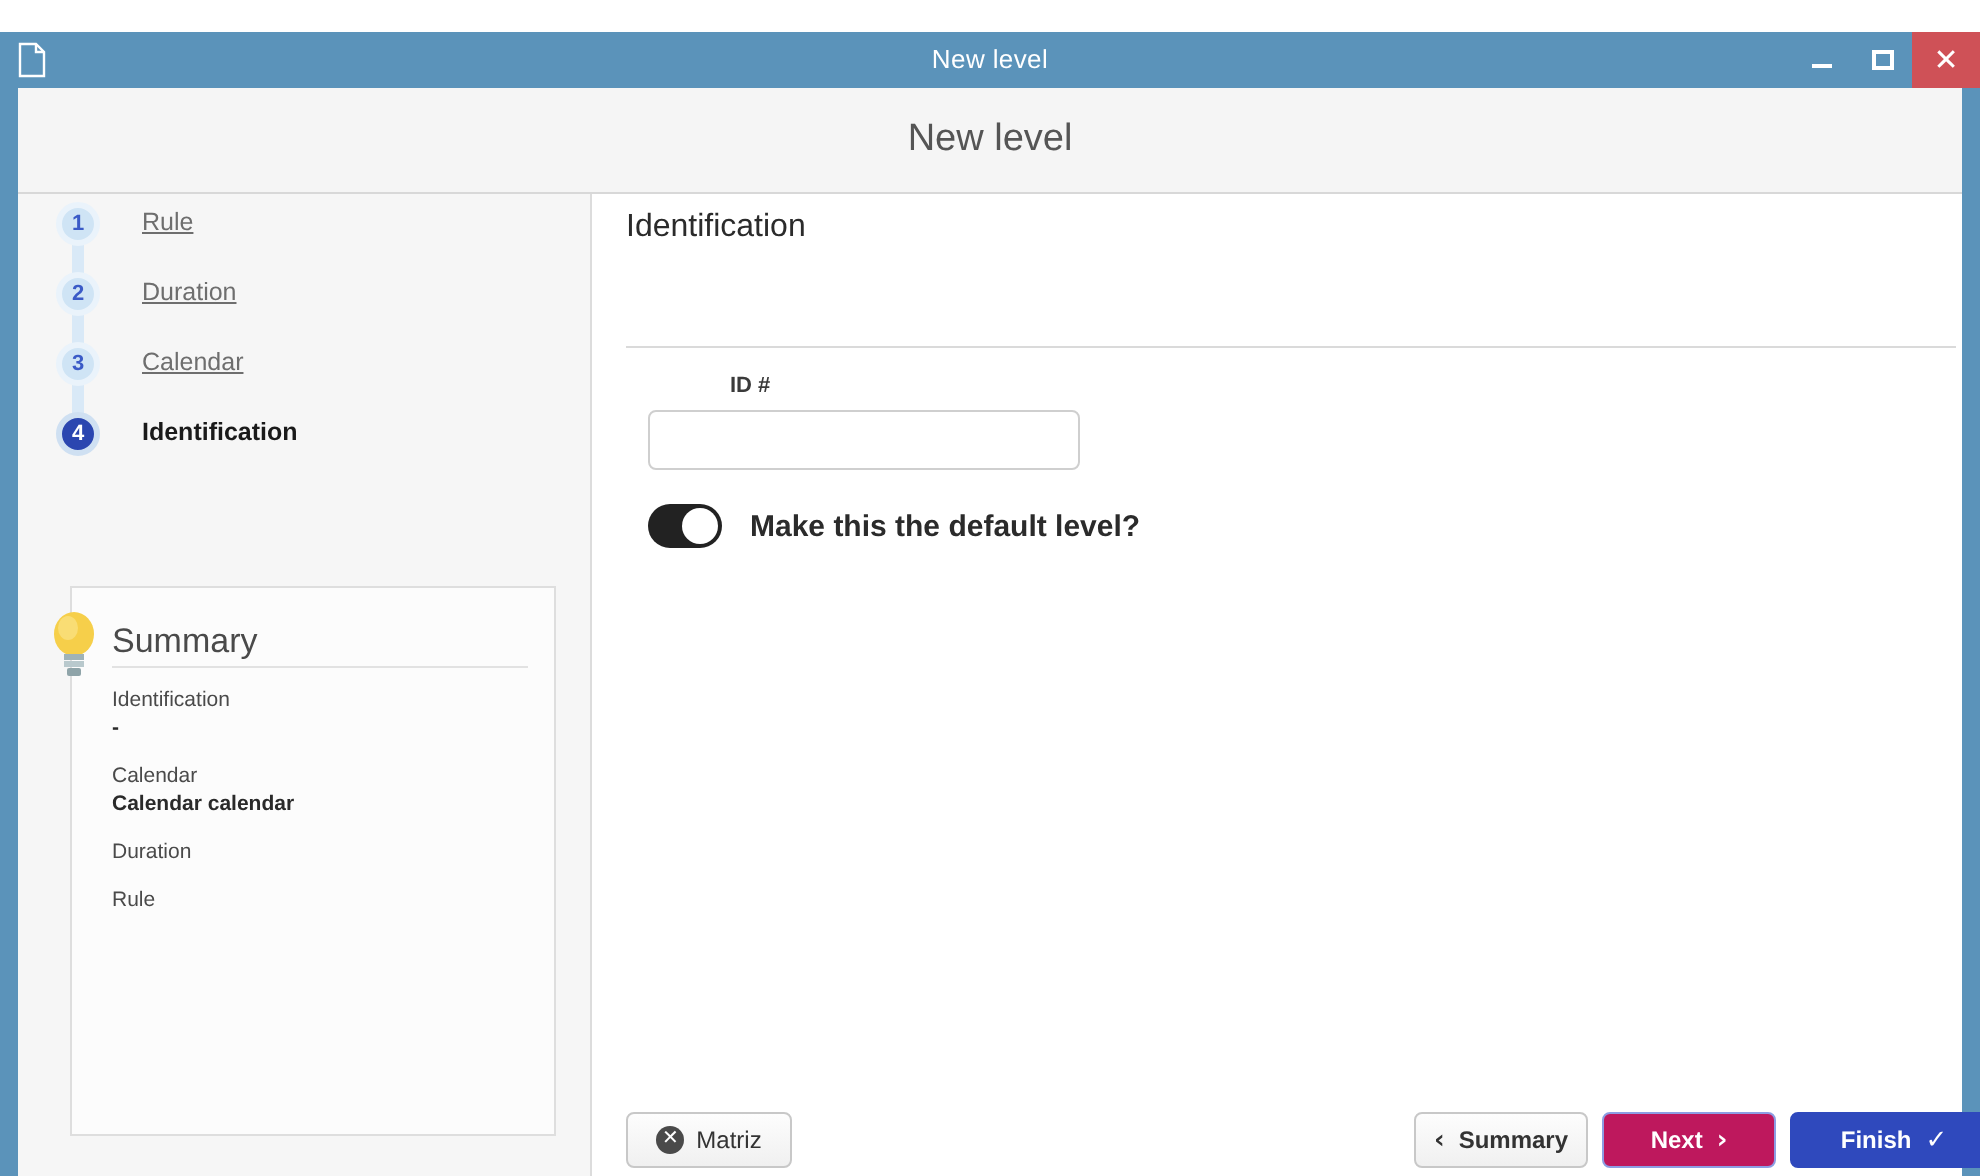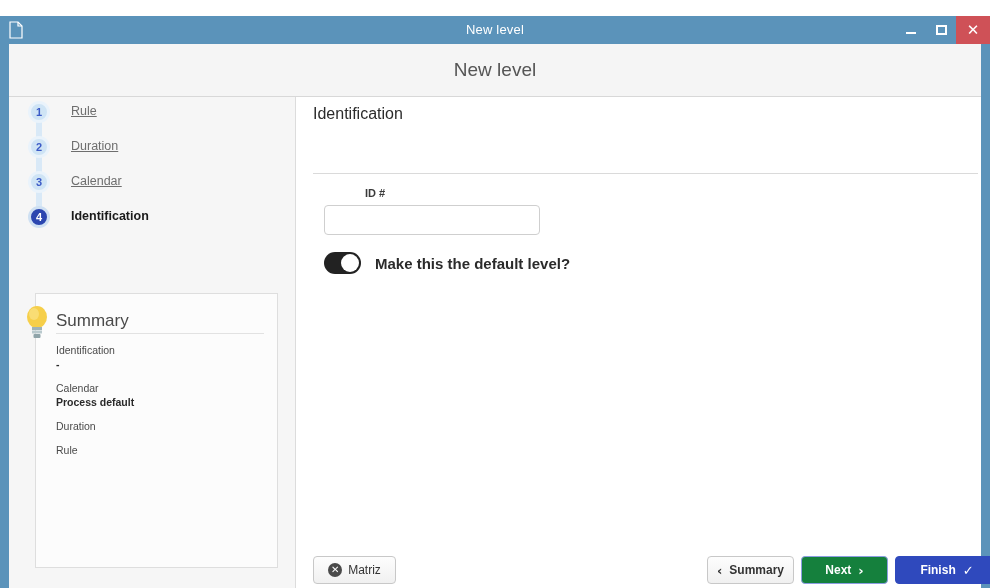--- a/index.html
+++ b/index.html
@@ -332,21 +332,21 @@
     left: 410px; top: 459px;
     width: 87px;
     background: linear-gradient(#fdfdfd, #f0f0f0);
     border: 1px solid #c8c8c8;
     color: #333333;
     font-weight: bold;
   }
   .btn-next {
     left: 504px; top: 459px;
     width: 87px;
-    background: #15803d;
+    background: #be185d;
     border: 1px solid #8d9de3;
     color: #ffffff;
     font-weight: bold;
   }
   .btn-finish {
     left: 598px; top: 459px;
     width: 104px;
     background: #2f49bd;
     border: 1px solid #2f49bd;
     color: #ffffff;
@@ -432,21 +432,21 @@
         <div class="summary-title">Summary</div>
         <div class="summary-rule"></div>
 
         <div class="summary-body">
           <div class="sum-group">
             <div class="sum-label">Identification</div>
             <div class="sum-value">-</div>
           </div>
           <div class="sum-group">
             <div class="sum-label">Calendar</div>
-            <div class="sum-value">Process default</div>
+            <div class="sum-value">Calendar calendar</div>
           </div>
           <div class="sum-group">
             <div class="sum-label">Duration</div>
           </div>
           <div class="sum-group">
             <div class="sum-label">Rule</div>
           </div>
         </div>
       </div>
 

